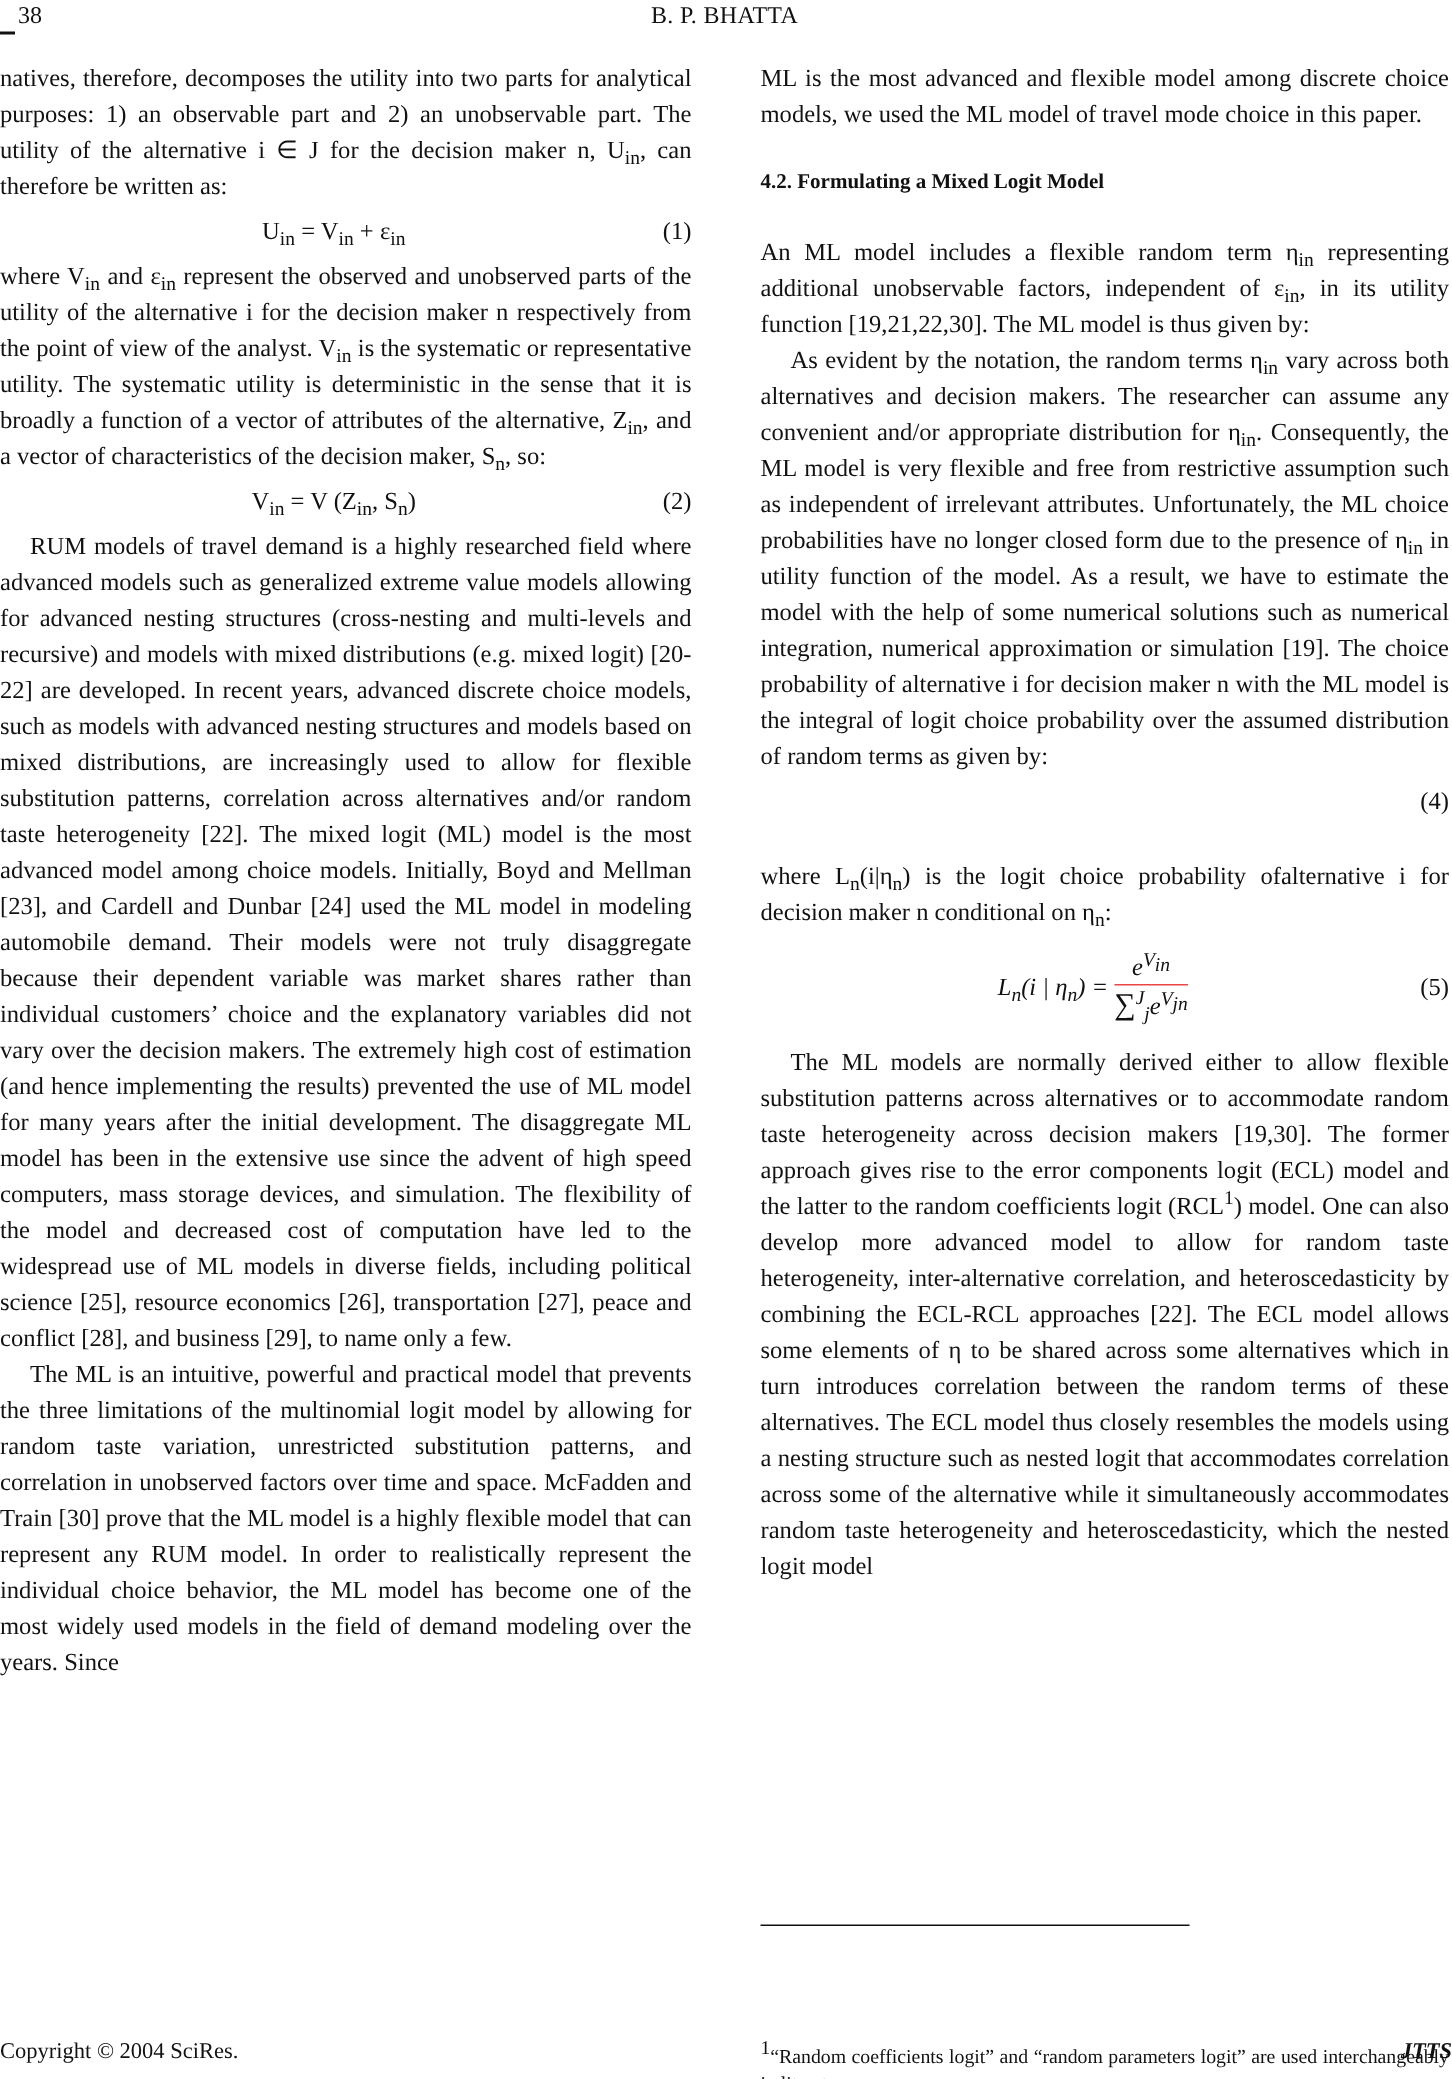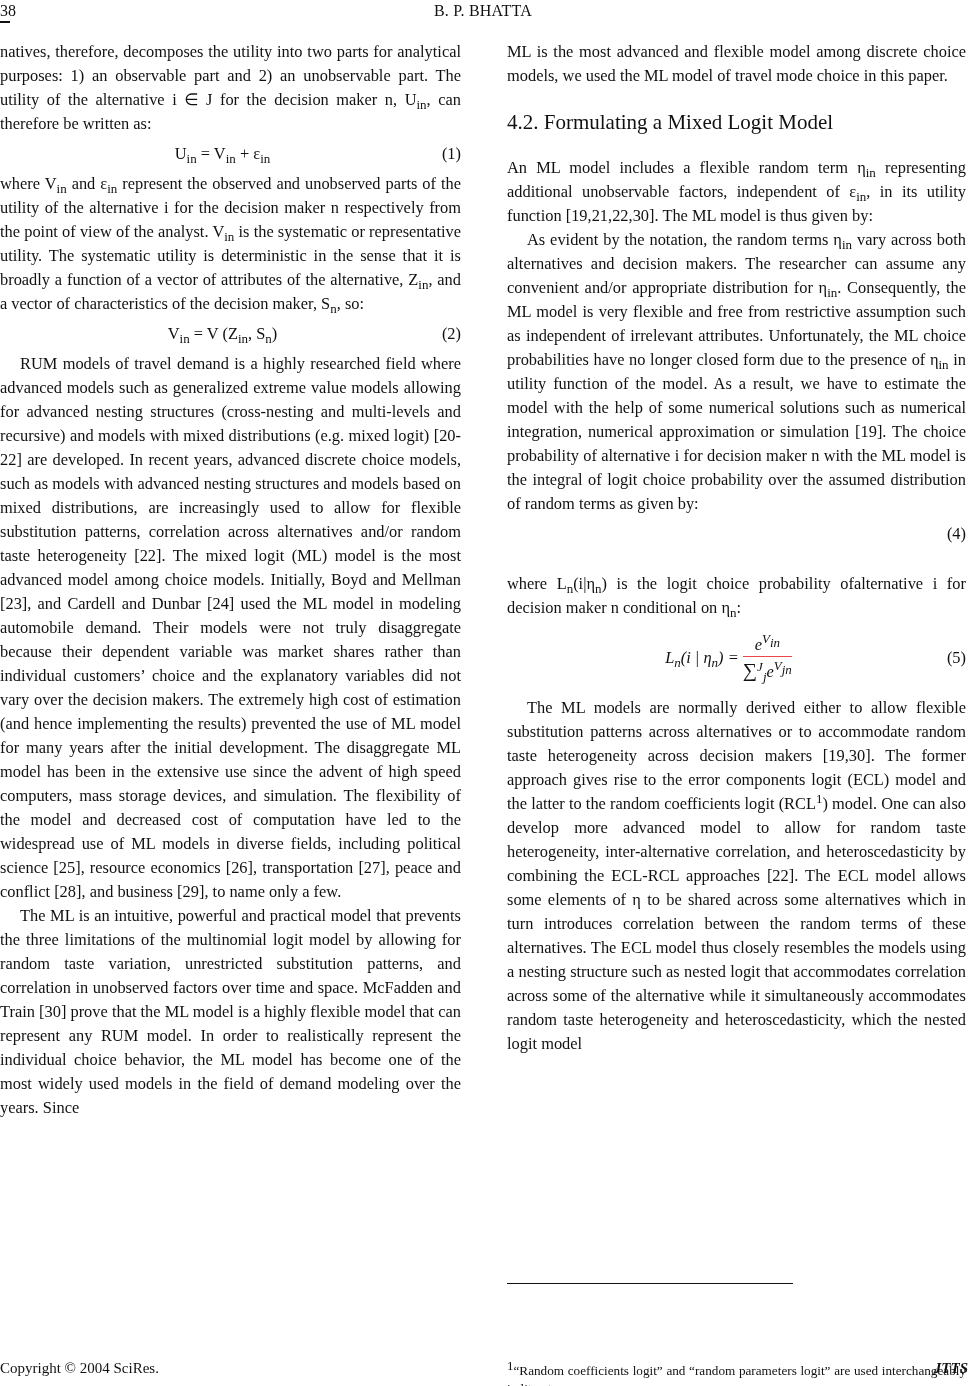--- a/index.html
+++ b/index.html
@@ -1,31 +1,31 @@
 <!DOCTYPE html>
 <html><head>
 <meta charset="utf-8">
 <style>
   html, body { margin:0; padding:0; background:#ffffff; }
   body { width:968px; height:1386px; position:relative; overflow:hidden;
          font-family:"Liberation Serif", serif; color:#111; }
   .header { position:absolute; top:0; left:0; width:968px; height:26px; }
-  .page-num { position:absolute; left:0; top:2px; font-size:16px; }
+  .page-num { position:absolute; left:12px; top:2px; font-size:16px; }
   .page-num-rule { position:absolute; left:0; top:21px; width:10px; height:2px; background:#111; }
   .running-head { position:absolute; left:0; width:966px; top:2px; text-align:center; font-size:16px; letter-spacing:0.2px; }
   .col { position:absolute; top:40px; font-size:16.4px; line-height:24px; text-align:justify; }
   .col-left { left:0; width:461px; }
   .col-right { left:507px; width:459px; }
   p { margin:0; }
   .indent { text-indent:20px; }
   sub, sup { font-size:13px; line-height:0; }
   .eq { position:relative; height:36px; line-height:36px; }
   .eq .eq-body { position:absolute; left:0; right:16px; text-align:center; }
   .eq .eq-num { position:absolute; right:0; }
-  .heading { font-weight:normal; font-size:21px; margin:22px 0 22px 0; line-height:24px; }
+  .heading { font-weight:bold; font-size:14px; margin:22px 0 22px 0; line-height:24px; }
   .math-i { font-style:italic; }
   .eq-tall { height:56px; }
   .eq-frac { height:76px; }
   .frac { display:inline-block; vertical-align:middle; text-align:center; }
   .frac .num { display:block; border-bottom:1px solid #ef4444; padding:0 4px; line-height:22px;text-align:center; }
   .frac .den { display:block; line-height:26px; }
   .footnote-rule { position:absolute; left:507px; top:1283px; width:286px; height:1px; background:#111; }
   .footnote { position:absolute; left:507px; top:1362px; width:459px; font-size:13.2px; line-height:18px; text-align:justify; }
   .footer { position:absolute; left:0; top:1360px; width:968px; font-size:15px; }
   .footer .copyright { position:absolute; left:0; }

